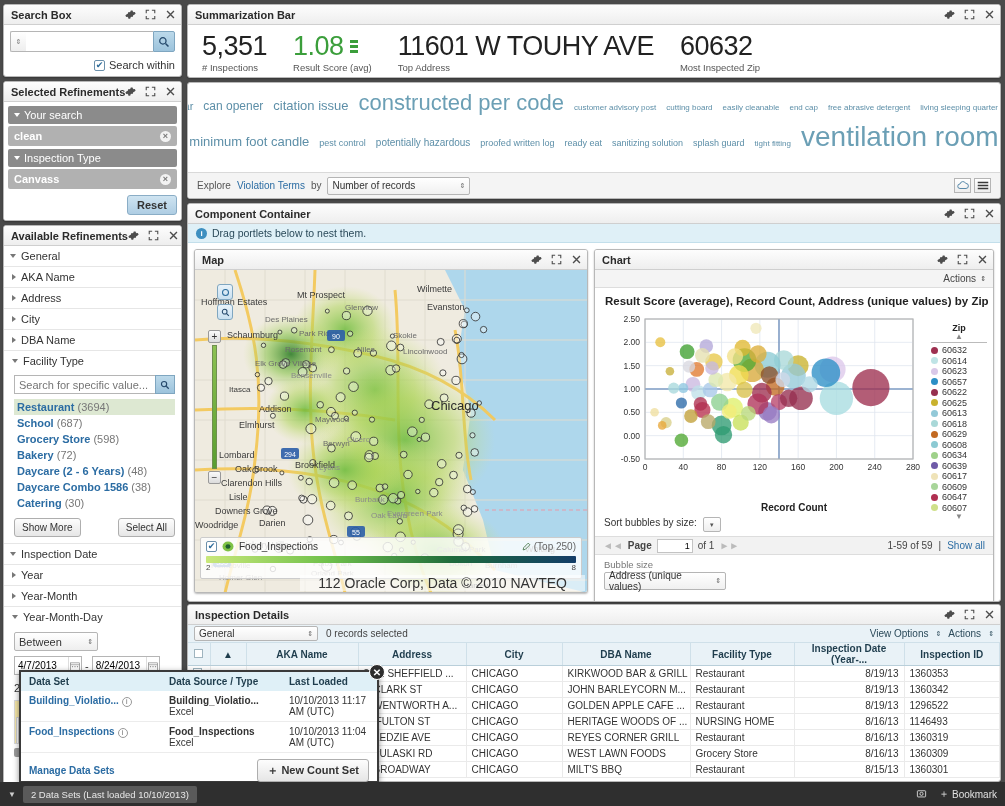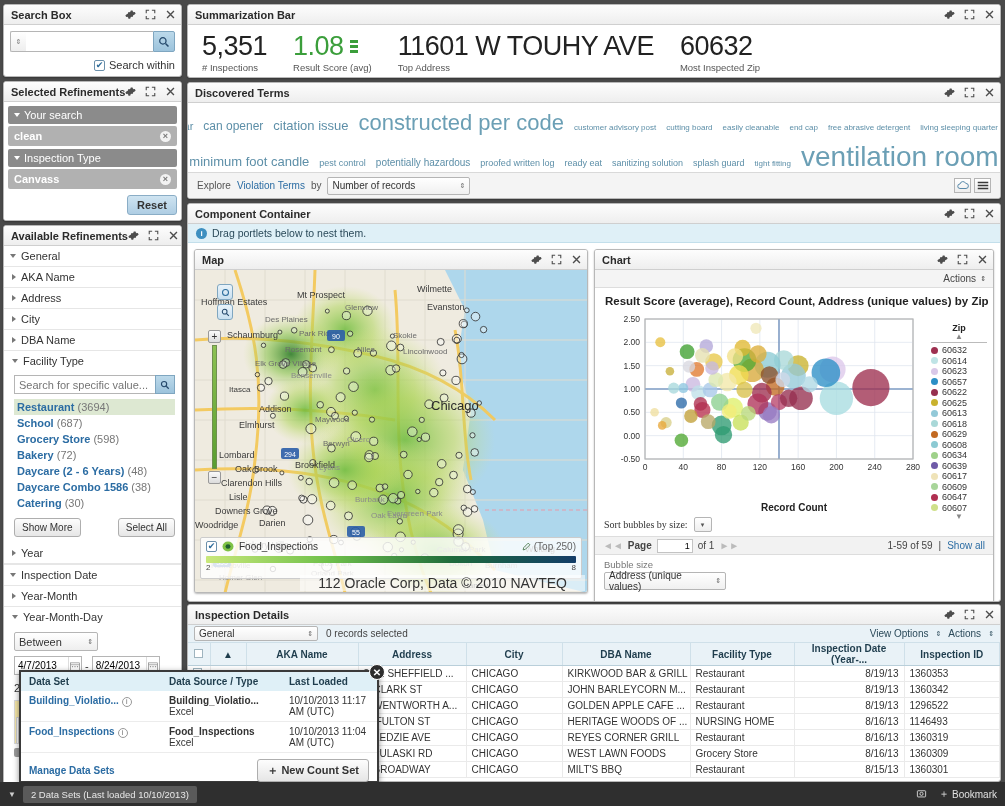--- a/index.html
+++ b/index.html
@@ -190,21 +190,21 @@
   .plotwrap { position:relative; height:192px; margin:0 4px 0 4px; }
   .ylabel { position:absolute; left:2px; top:50%; transform:translateY(-50%) rotate(-90deg); transform-origin:center;
             font-size:9.5px; color:#333; white-space:nowrap;}
   .xlabel { text-align:center; font-size:10px; font-weight:bold; color:#222; margin-top:1px;}
   .legend-box { position:absolute; right:2px; top:14px; width:56px; }
   .lg-title { font-size:9px; font-weight:bold; text-align:center; color:#222;}
   .lg-sep { height:1px; background:#bbb; margin:2px 0 2px 0;}
   .lg-item { display:flex; align-items:center; gap:4px; font-size:9px; color:#333; line-height:10.5px;}
   .lg-dot { width:7px;height:7px;border-radius:50%; flex:none;}
   .lg-arrow { text-align:center; color:#888; font-size:8px; line-height:7px;}
-  .sortrow { display:flex; align-items:center; gap:6px; padding:4px 0 4px 9px; font-size:10px; color:#333;font-family:Liberation Serif, serif;}
+  .sortrow { display:flex; align-items:flex-start; gap:6px; padding:4px 0 4px 9px; font-size:10px; color:#333;}
   .tiny-sel { width:18px;height:15px;border:1px solid #b5b5b5;background:linear-gradient(#fff,#eee);
               display:flex;align-items:center;justify-content:center;font-size:7px;color:#555;border-radius:2px;}
   .pager { height:19px; background:#f2f2f2; border-top:1px solid #ddd; border-bottom:1px solid #ddd;
            display:flex; align-items:center; padding:0 8px; font-size:10px; color:#444; gap:5px;}
   .pg-inp { width:36px;height:14px;border:1px solid #c3c3c3;background:#fff;font-size:9px;text-align:right;padding-right:2px;}
   .pager .right { margin-left:auto; display:flex; gap:6px; align-items:center;}
   .bsize { padding:4px 0 0 9px; font-size:9.5px; color:#777; }
   .bsize-sel { margin-top:2px; width:122px;height:18px;border:1px solid #b5b5b5;border-radius:2px;
                background:linear-gradient(#fff,#f0f0f0); display:flex;align-items:center;justify-content:space-between;
                padding:0 4px; font-size:10px; color:#333;}
@@ -397,27 +397,27 @@
           <div class="fval"><b>Bakery</b> <span>(72)</span></div>
           <div class="fval"><b>Daycare (2 - 6 Years)</b> <span>(48)</span></div>
           <div class="fval"><b>Daycare Combo 1586</b> <span>(38)</span></div>
           <div class="fval"><b>Catering</b> <span>(30)</span></div>
         </div>
         <div class="fbtns">
           <button class="btn sm">Show More</button>
           <button class="btn sm">Select All</button>
         </div>
 
+        <div class="arow" style="border-top:1px solid #e6e6e6">
+          <i class="caret-d" style="border-top-color:#777"></i>
+          <span>Inspection Date</span>
+        </div>
         <div class="arow lvl1">
           <i class="caret-r"></i>
           <span>Year</span>
-        </div>
-        <div class="arow" style="border-top:1px solid #e6e6e6">
-          <i class="caret-d" style="border-top-color:#777"></i>
-          <span>Inspection Date</span>
         </div>
         <div class="arow lvl1">
           <i class="caret-r"></i>
           <span>Year-Month</span>
         </div>
         <div class="arow lvl1" style="border-bottom:none">
           <i class="caret-d" style="border-top-color:#777"></i>
           <span>Year-Month-Day</span>
         </div>
         <div class="dt-body">
@@ -550,36 +550,20 @@
         <div class="l">Top Address</div>
       </div>
       <div class="kpi">
         <div class="v">60632</div>
         <div class="l">Most Inspected Zip</div>
       </div>
     </div>
   </div>
 
   <div class="portlet disc">
-    <div class="p-head">
-      <div class="p-title">Discovered Terms</div>
-      <div class="p-icons">
-        <span class="ic"><svg width="11" height="11" viewBox="0 0 16 16">
-              <path fill="#4d4d4d" d="M8 5a3 3 0 100 6 3 3 0 000-6zm0 4.5A1.5 1.5 0 118 6.5a1.5 1.5 0 010 3zM14 8l1.4-1.2-1-2.4-1.8.4-1.2-1-.4-1.8h-2.6l-.4 1.8-1.2 1-1.8-.4-1 2.4L2 8l-1.4 1.2 1 2.4 1.8-.4 1.2 1 .4 1.8h2.6l.4-1.8 1.2-1 1.8.4 1-2.4z"></path>
-            </svg></span>
-        <span class="ic"><svg width="11" height="11" viewBox="0 0 16 16">
-              <g fill="#4d4d4d">
-                <path d="M1 1h5v1.6H2.6V6H1zM10 1h5v5h-1.6V2.6H10zM1 10h1.6v3.4H6V15H1zM13.4 10H15v5h-5v-1.6h3.4z"></path>
-              </g>
-            </svg></span>
-        <span class="ic"><svg width="11" height="11" viewBox="0 0 16 16">
-              <path stroke="#4d4d4d" stroke-width="2" d="M3 3l10 10M13 3L3 13"></path>
-            </svg></span>
-      </div>
-    </div>
     <div class="cloud">
       <div class="cl-line" id="cl1">
           <span class="term" style="font-size: 11px;">apparel wear</span>
           <span class="term" style="font-size: 12px;">can opener</span>
           <span class="term" style="font-size: 13px;">citation issue</span>
           <span class="term" style="font-size: 22px; color: rgb(107, 159, 181);">constructed per code</span>
           <span class="term" style="font-size: 8px;">customer advisory post</span>
           <span class="term" style="font-size: 8px;">cutting board</span>
           <span class="term" style="font-size: 8px;">easily cleanable</span>
           <span class="term" style="font-size: 8px;">end cap</span>

